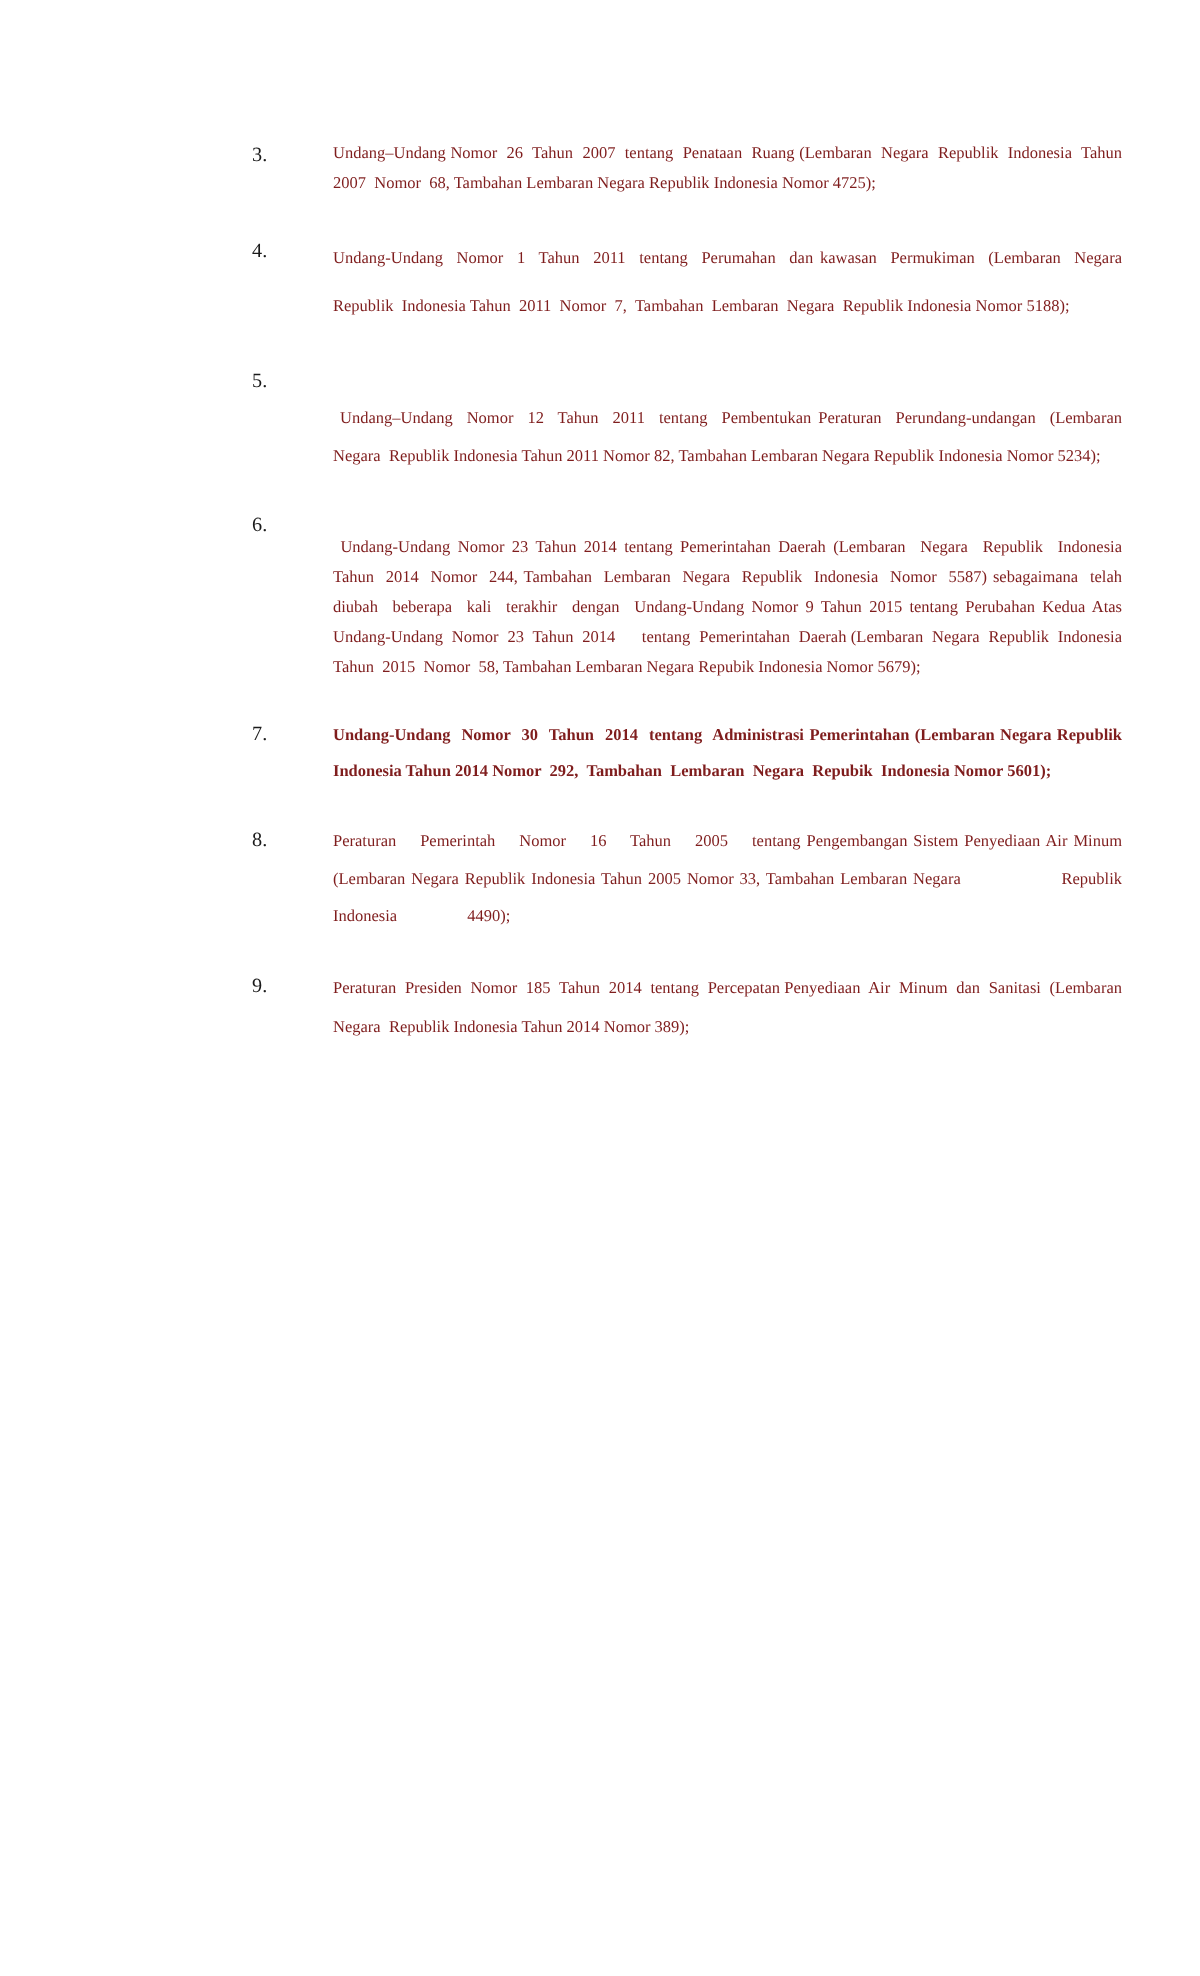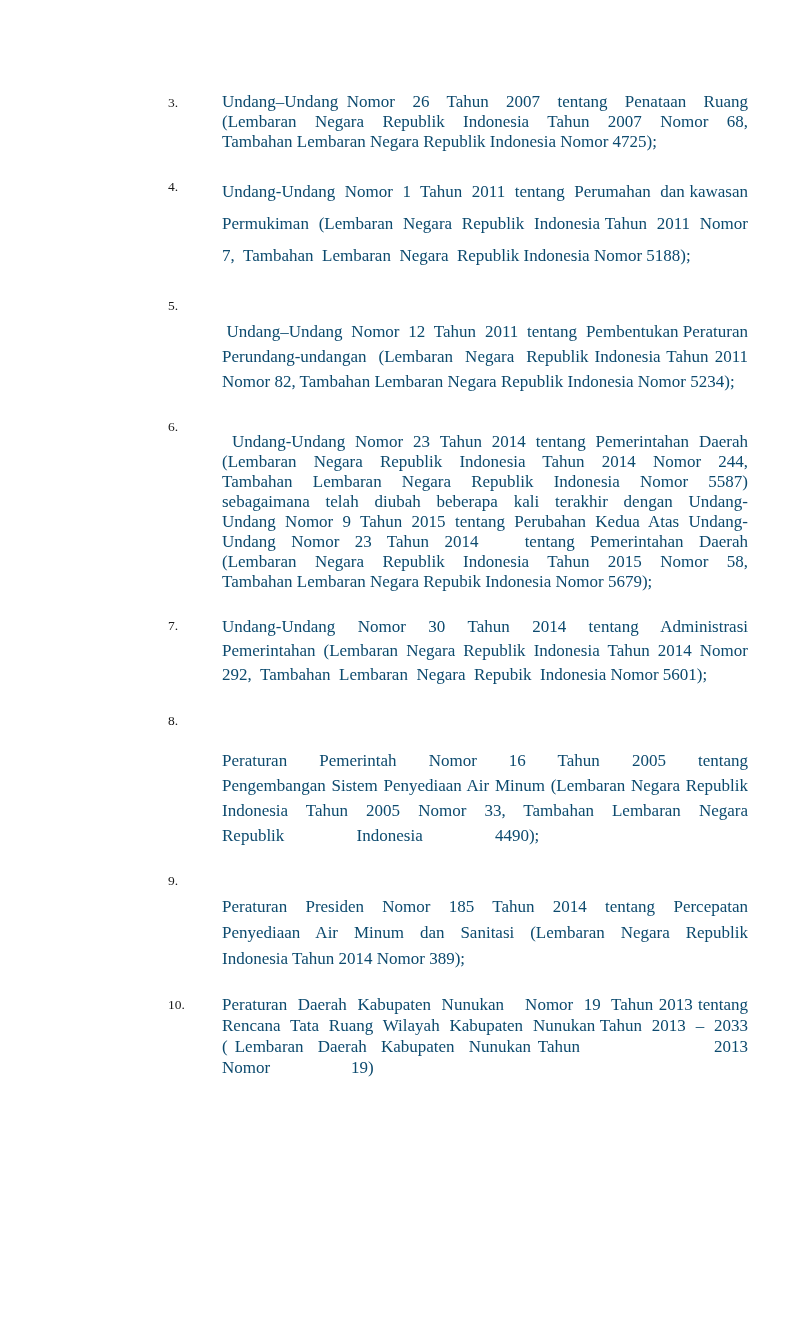--- a/index.html
+++ b/index.html
@@ -36,36 +36,36 @@
   }
   .clause-number {
     width: 54px;
     flex: 0 0 54px;
     font-size: 13.5px;
     line-height: 21px;
     color: #1a1a1a;
   }
   .clause-body {
     flex: 1 1 auto;
-    font-size: 17px;
+    font-size: 11px;
     line-height: 21px;
-    color: #0c4a6e;
+    color: #7f1d1d;
     text-align: justify;
     text-justify: inter-word;
     hyphens: none;
     white-space: pre-wrap;
   }
   
   .c-1 .clause-body { line-height: 20px; }
   .c-2 .clause-body { line-height: 32px; }
   .c-3 .clause-body { line-height: 25px; margin-top: 24px; }
   .c-4 .clause-body { line-height: 20px; margin-top: 16px; }
-  .c-5 .clause-body { line-height: 24px; }
-  .c-6 .clause-body { line-height: 25px; margin-top: 38px; }
-  .c-7 .clause-body { line-height: 26px; margin-top: 24px; }
+  .c-5 .clause-body { line-height: 24px; font-weight: bold; }
+  .c-6 .clause-body { line-height: 25px; }
+  .c-7 .clause-body { line-height: 26px; }
   .c-8 .clause-body { line-height: 21px; }
 
   .c-1 { margin-bottom: 24px; }
   .c-2 { margin-bottom: 23px; }
   .c-3 { margin-bottom: 22px; }
   .c-4 { margin-bottom: 23px; }
   .c-5 { margin-bottom: 23px; }
   .c-6 { margin-bottom: 22px; }
   .c-7 { margin-bottom: 22px; }
   .c-8 { margin-bottom: 22px; }
@@ -104,19 +104,15 @@
     <div class="clause c-6">
       <div class="clause-number">8.</div>
       <div class="clause-body">Peraturan    Pemerintah    Nomor    16    Tahun    2005    tentang Pengembangan Sistem Penyediaan Air Minum (Lembaran Negara Republik Indonesia Tahun 2005 Nomor 33, Tambahan Lembaran Negara                 Republik                 Indonesia                 4490);</div>
     </div>
 
     <div class="clause c-7">
       <div class="clause-number">9.</div>
       <div class="clause-body">Peraturan  Presiden  Nomor  185  Tahun  2014  tentang  Percepatan Penyediaan  Air  Minum  dan  Sanitasi  (Lembaran  Negara  Republik Indonesia Tahun 2014 Nomor 389);</div>
     </div>
 
-    <div class="clause c-8">
-      <div class="clause-number">10.</div>
-      <div class="clause-body">Peraturan  Daerah  Kabupaten  Nunukan    Nomor  19  Tahun 2013 tentang       Rencana  Tata  Ruang  Wilayah  Kabupaten  Nunukan Tahun  2013  –  2033     ( Lembaran  Daerah  Kabupaten  Nunukan Tahun                   2013                   Nomor                   19)</div>
-    </div>
 
   </div>
 </div>
 
 </body></html>

